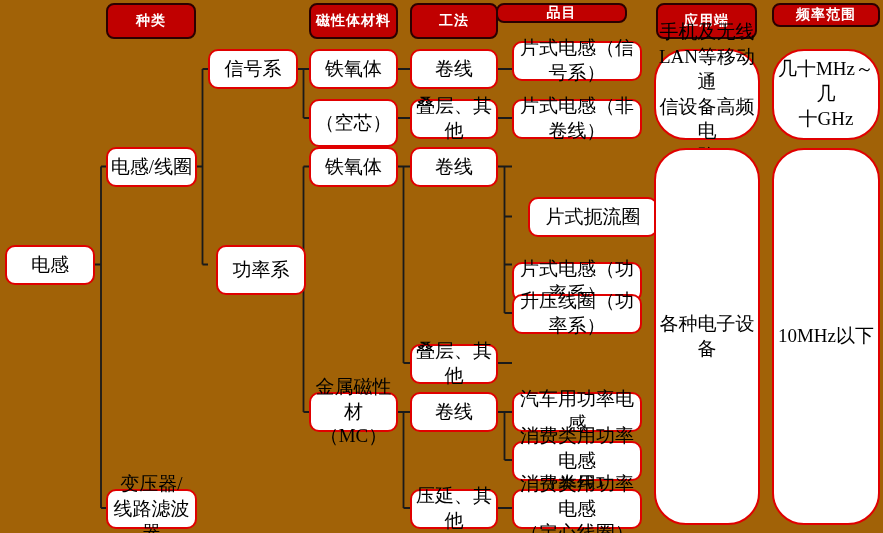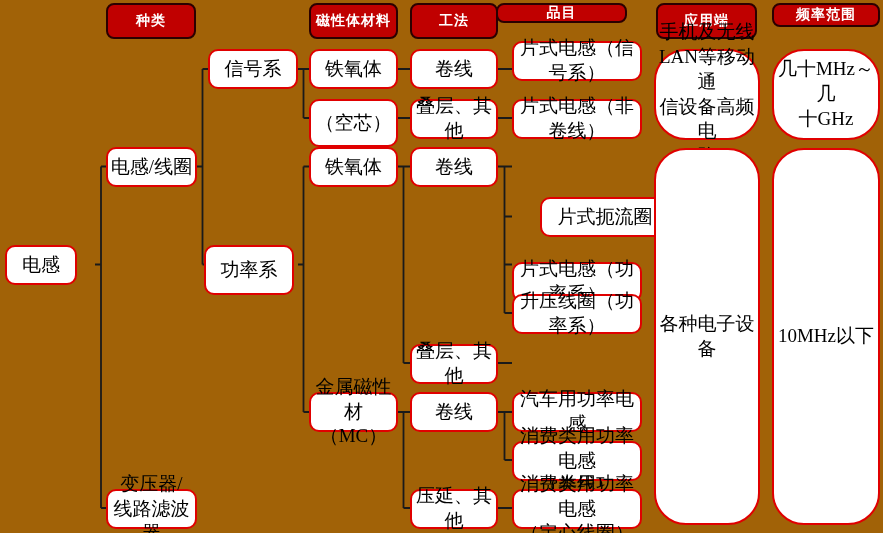--- a/index.html
+++ b/index.html
@@ -50,45 +50,45 @@
       M498,508 L512,508"></path>
   </svg>
 
   <div class="hdr" style="left:106px;top:3px;width:90px;height:36px">种类</div>
   <div class="hdr" style="left:309px;top:3px;width:89px;height:36px">磁性体材料</div>
   <div class="hdr" style="left:410px;top:3px;width:88px;height:36px">工法</div>
   <div class="hdr" style="left:496px;top:3px;width:131px;height:20px">品目</div>
   <div class="hdr" style="left:656px;top:3px;width:101px;height:36px">应用端</div>
   <div class="hdr" style="left:772px;top:3px;width:108px;height:24px">频率范围</div>
 
-  <div class="node" style="left:5px;top:245px;width:72px;height:39px">电感</div>
+  <div class="node" style="left:5px;top:245px;width:90px;height:39px">电感</div>
 
   <div class="node" style="left:106px;top:147px;width:91px;height:39px">电感/线圈</div>
   <div class="node" style="left:106px;top:489px;width:91px;height:38px">变压器/
 线路滤波器</div>
 
   <div class="node" style="left:208px;top:49px;width:90px;height:40px">信号系</div>
-  <div class="node" style="left:204px;top:245px;width:90px;height:50px">功率系</div>
+  <div class="node" style="left:216px;top:245px;width:90px;height:50px">功率系</div>
 
   <div class="node" style="left:309px;top:49px;width:89px;height:40px">铁氧体</div>
   <div class="node" style="left:309px;top:99px;width:89px;height:48px">（空芯）</div>
   <div class="node" style="left:309px;top:147px;width:89px;height:39px">铁氧体</div>
   <div class="node" style="left:309px;top:392px;width:89px;height:40px">金属磁性材
 （MC）</div>
 
   <div class="node" style="left:410px;top:49px;width:88px;height:40px">卷线</div>
   <div class="node" style="left:410px;top:99px;width:88px;height:38px">叠层、其他</div>
   <div class="node" style="left:410px;top:147px;width:88px;height:39px">卷线</div>
   <div class="node" style="left:410px;top:344px;width:88px;height:38px">叠层、其他</div>
   <div class="node" style="left:410px;top:392px;width:88px;height:40px">卷线</div>
   <div class="node" style="left:410px;top:489px;width:88px;height:38px">压延、其他</div>
 
   <div class="node" style="left:512px;top:41px;width:130px;height:40px">片式电感（信号系）</div>
   <div class="node" style="left:512px;top:99px;width:130px;height:38px">片式电感（非卷线）</div>
-  <div class="node" style="left:540px;top:197px;width:130px;height:39px">片式扼流圈</div>
+  <div class="node" style="left:528px;top:197px;width:130px;height:39px">片式扼流圈</div>
   <div class="node" style="left:512px;top:262px;width:130px;height:39px">片式电感（功率系）</div>
   <div class="node" style="left:512px;top:294px;width:130px;height:38px">升压线圈（功率系）</div>
   <div class="node" style="left:512px;top:392px;width:130px;height:40px">汽车用功率电感</div>
   <div class="node" style="left:512px;top:441px;width:130px;height:38px">消费类用功率电感
 （卷线）</div>
   <div class="node" style="left:512px;top:489px;width:130px;height:38px">消费类用功率电感
 （定心线圈）</div>
 
   <div class="node tall" style="left:654px;top:49px;width:106px;height:91px">手机及无线
 LAN等移动通

